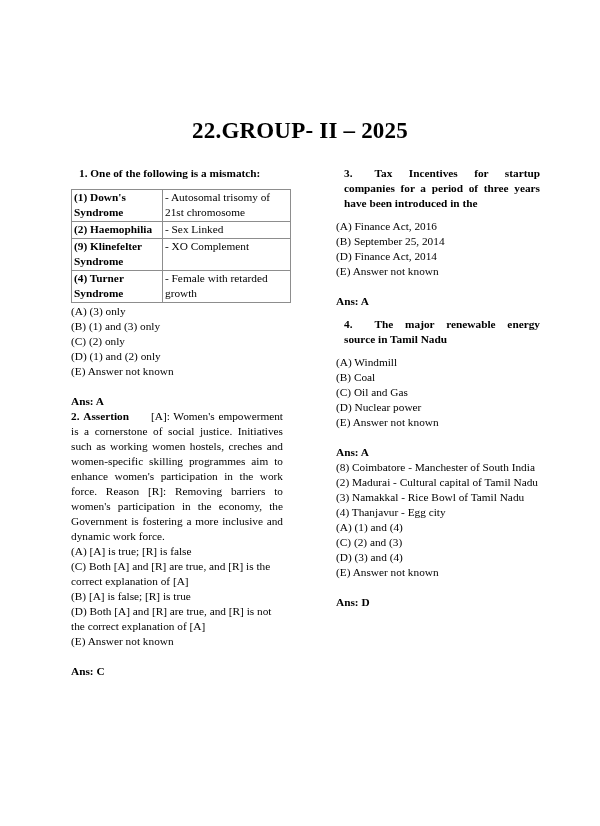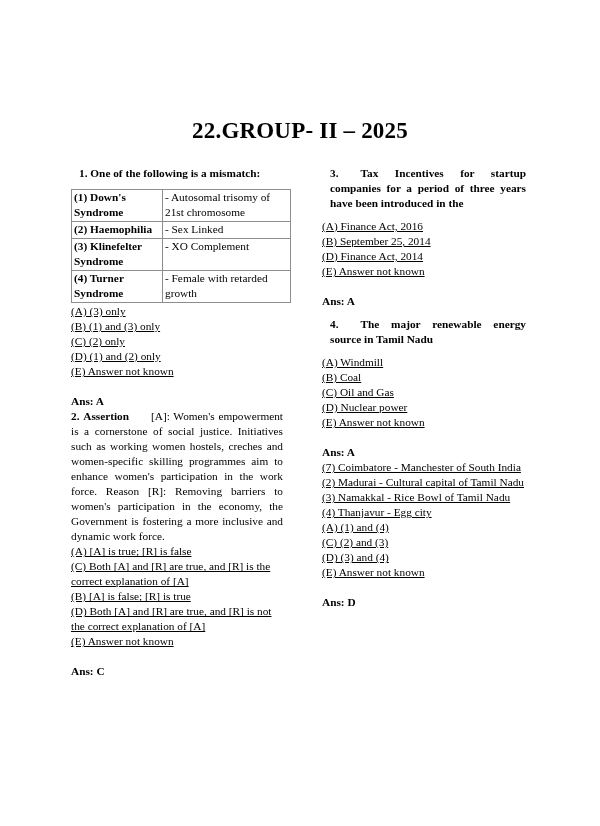--- a/index.html
+++ b/index.html
@@ -40,21 +40,21 @@
     width: 600px;
   }
   .col {
     position: absolute;
     top: 0;
     width: 212px;
     font-size: 11.3px;
     line-height: 1.33;
   }
   .col-left { left: 71px; }
-  .col-right { left: 322px; }
+  .col-right { left: 336px; }
 
   .q-block { margin-bottom: 0; }
 
   .q-stem {
     font-weight: bold;
     text-align: justify;
     text-align-last: left;
     margin: 8px;
   }
   .q-stem.spread {
@@ -71,21 +71,20 @@
     margin: 0;
   }
   .para .lead {
     font-weight: bold;
   }
 
   .opt {
     margin: 0;
     text-align: left;
     white-space: normal;
-    text-decoration: underline;
   }
   .opt.justify {
     text-align: justify;
     text-align-last: left;
   }
 
   .ans {
     font-weight: bold;
     margin: 0;
   }
@@ -125,21 +124,21 @@
           <tbody>
             <tr>
               <td class="c1">(1) Down's Syndrome</td>
               <td class="c2">- Autosomal trisomy of 21st chromosome</td>
             </tr>
             <tr>
               <td class="c1">(2) Haemophilia</td>
               <td class="c2">- Sex Linked</td>
             </tr>
             <tr>
-              <td class="c1">(3) Klinefelter Syndrome</td>
+              <td class="c1">(9) Klinefelter Syndrome</td>
               <td class="c2">- XO Complement</td>
             </tr>
             <tr>
               <td class="c1">(4) Turner Syndrome</td>
               <td class="c2">- Female with retarded growth</td>
             </tr>
           </tbody>
         </table>
 
         <p class="opt">(A) (3) only</p>
@@ -185,21 +184,21 @@
         <p class="opt">(B) Coal</p>
         <p class="opt">(C) Oil and Gas</p>
         <p class="opt">(D) Nuclear power</p>
         <p class="opt">(E) Answer not known</p>
         <div class="blank-line"></div>
         <p class="ans">Ans: A</p>
       </div>
 
       <div class="q-block">
 
-        <p class="opt justify">(7) Coimbatore - Manchester of South India</p>
+        <p class="opt justify">(8) Coimbatore - Manchester of South India</p>
         <p class="opt justify">(2) Madurai - Cultural capital of Tamil Nadu</p>
         <p class="opt justify">(3) Namakkal - Rice Bowl of Tamil Nadu</p>
         <p class="opt">(4) Thanjavur - Egg city</p>
 
         <p class="opt">(A) (1) and (4)</p>
         <p class="opt">(C) (2) and (3)</p>
         <p class="opt">(D) (3) and (4)</p>
         <p class="opt">(E) Answer not known</p>
         <div class="blank-line"></div>
         <p class="ans">Ans: D</p>

